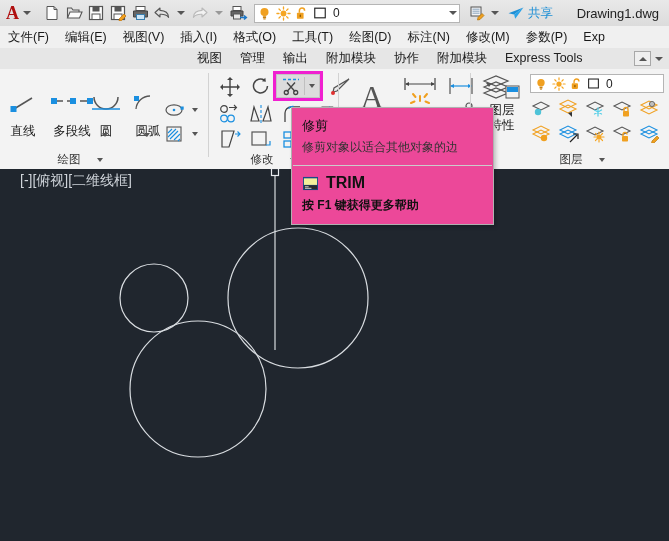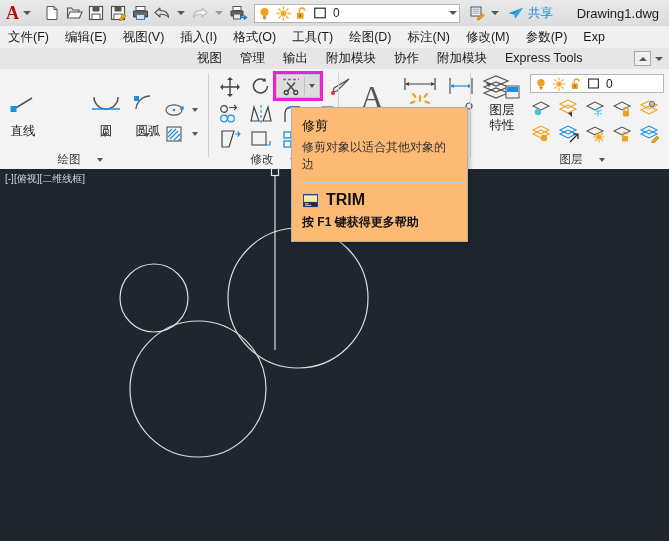--- a/index.html
+++ b/index.html
@@ -101,29 +101,29 @@
     position:absolute;display:flex;align-items:center;height:19px;
     background:#fff;border:1px solid #b5b5b5;box-sizing:border-box;padding:0 3px;
   }
   .lay-combo .lname{margin-left:6px;font-size:12px;}
 
   
   .canvas{
     position:absolute;left:0;top:169px;width:669px;height:372px;background:#20262e;
   }
   .vplabel{
-    position:absolute;left:5px;top:3px;color:#cfd4da;font-size:10px;
+    position:absolute;left:20px;top:3px;color:#cfd4da;font-size:14px;
     font-family:"Liberation Sans","DejaVu Sans",sans-serif;
   }
   .canvas svg{position:absolute;left:0;top:0;}
 
   
   .tip{
-    position:absolute;left:291px;top:107px;width:177px;
-    background:#fdba74;border:1px solid #b0b0b0;
+    position:absolute;left:291px;top:107px;width:203px;
+    background:#ec4899;border:1px solid #b0b0b0;
     box-shadow:2px 2px 4px rgba(0,0,0,0.22);
     box-sizing:border-box;z-index:50;
   }
   .tip .t1{font-size:13px;color:#111;padding:9px 10px 4px 10px;}
   .tip .t2{font-size:12px;color:#333;padding:0 10px 9px 10px;}
   .tip .trule{height:1px;background:#cccccc;margin:0 1px;}
   .tip .t3{display:flex;align-items:center;gap:7px;padding:8px 10px 3px 10px;}
   .tip .t3 .cmd{font-size:16px;font-weight:bold;color:#111;}
   .tip .t4{font-size:12px;font-weight:bold;color:#111;padding:2px 10px 10px 10px;}
 </style>
@@ -287,20 +287,29 @@
     <div class="panel" style="left:0;width:208px;">
 
       <div class="big-btn" style="left:6px;top:24px;">
         <svg width="34" height="20" viewBox="0 0 34 20">
           <path d="M8 16L26 5" stroke="#555" stroke-width="1.5"></path>
           <rect x="4.5" y="13" width="6" height="6" fill="#1a8fe0"></rect>
         </svg>
         <span class="lbl">直线</span>
       </div>
 
+      <div class="big-btn" style="left:48px;top:24px;">
+        <svg width="48" height="20" viewBox="0 0 48 20">
+          <path d="M6 8h36" stroke="#555" stroke-width="1.4" stroke-dasharray="9 4"></path>
+          <rect x="3" y="5" width="6" height="6" fill="#1a8fe0"></rect>
+          <rect x="22" y="5" width="6" height="6" fill="#1a8fe0"></rect>
+          <rect x="39" y="5" width="6" height="6" fill="#1a8fe0"></rect>
+        </svg>
+        <span class="lbl">多段线</span>
+      </div>
 
       <div class="big-btn" style="left:88px;top:24px;">
         <svg width="36" height="20" viewBox="0 0 36 20">
           <path d="M6 4a12 12 0 0 0 24 0" fill="none" stroke="#555" stroke-width="1.5"></path>
           <path d="M4 16h28" stroke="#1a8fe0" stroke-width="1.5"></path>
         </svg>
         <span class="lbl">圆</span>
       </div>
       <span class="sm-caret" style="position:absolute;left:102px;top:64px;"></span>
 

